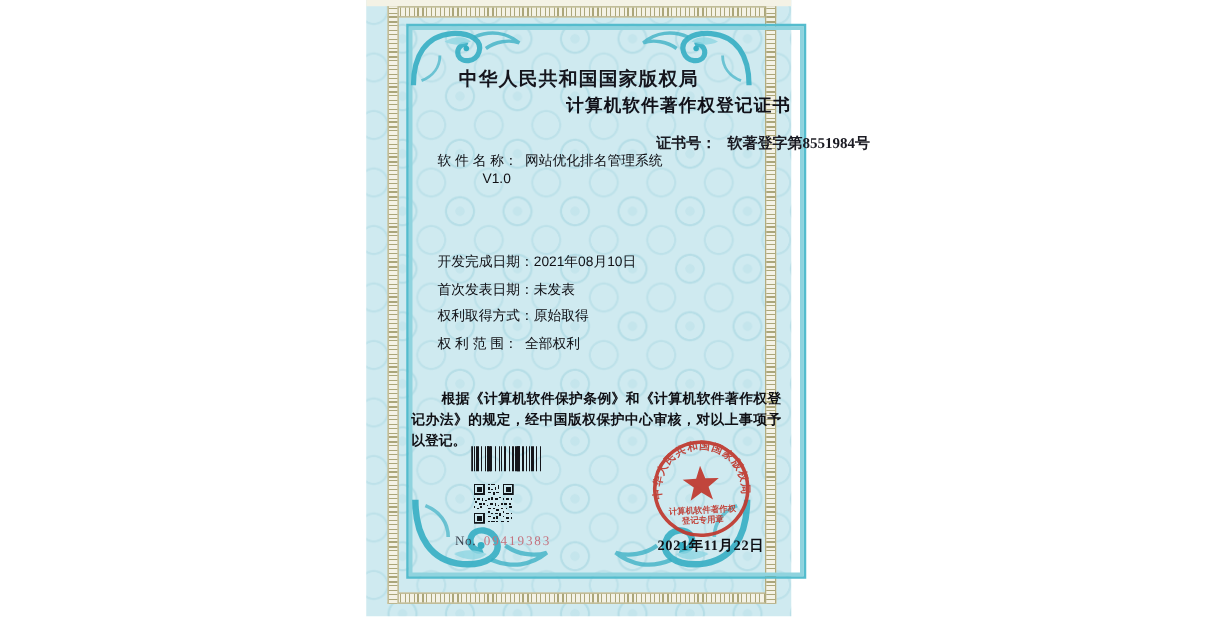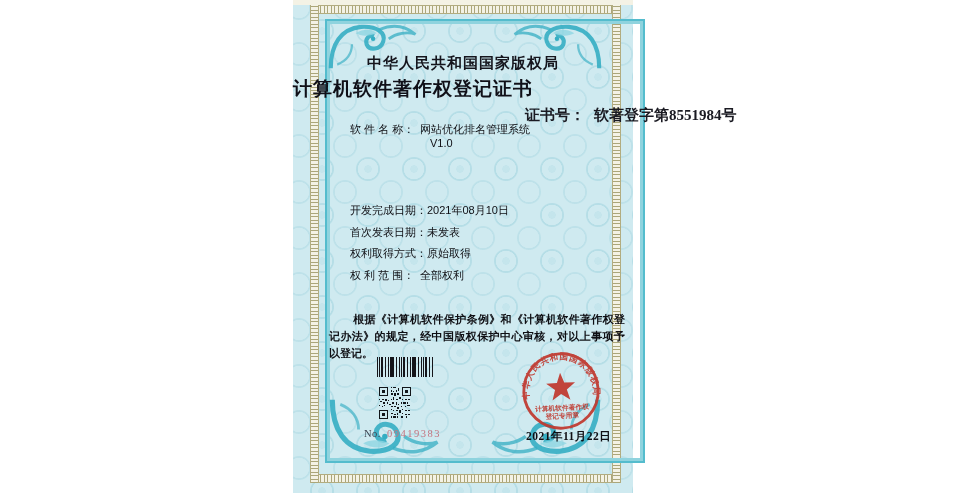--- a/index.html
+++ b/index.html
@@ -28,30 +28,30 @@
   .m.left{left:17px}
   .m.right{right:12px}
   .frame{
     position:absolute;left:32px;top:19px;width:316px;height:440px;
     border:2px solid #54bccd;
     box-shadow:inset 0 0 0 2px rgba(207,234,240,0), inset 0 0 0 3px #8fd3de;
   }
   .t1{position:absolute;top:54px;left:0;width:100%;text-align:center;
       font-family:"Liberation Serif",serif;font-weight:bold;font-size:15px;
       letter-spacing:1px;color:#15151d}
-  .t2{position:absolute;top:76px;left:0;width:100%;text-align:left;
-      font-family:"Liberation Serif",serif;font-weight:bold;font-size:19px;
+  .t2{position:absolute;top:76px;left:0;width:100%;text-align:right;
+      font-family:"Liberation Serif",serif;font-weight:bold;font-size:14px;
       letter-spacing:1px;color:#101018}
   .certno{position:absolute;top:106px;left:232px;font-family:"Liberation Serif",serif;
-      font-weight:bold;font-size:15px;color:#1a1a22;white-space:nowrap}
+      font-weight:bold;font-size:12px;color:#1a1a22;white-space:nowrap}
   .certno .val{margin-left:9px}
   .row{position:absolute;left:57px;color:#0f0f14;font-weight:normal;font-size:11px;
       font-family:"Liberation Sans",sans-serif;white-space:nowrap;line-height:14px}
   .row .lb{display:inline-block;min-width:70px}
-  .row .v2{display:block;margin-left:80px}
+  .row .v2{display:block;margin-left:36px}
   .r0{top:122px}.r1{top:157px}.r2{top:203px}.r3{top:225px}.r4{top:246px}.r5{top:268px}.r6{top:289px}
   .stmt{position:absolute;left:36px;top:311px;width:296px;text-indent:2.2em;
       font-family:"Liberation Serif",serif;font-weight:bold;font-size:11px;
       line-height:17px;color:#0f0f14;text-align:justify}
   .barcode{position:absolute;left:84px;top:357px;width:56px;height:20px;
       background-image:
         repeating-linear-gradient(90deg,#15151a 0 1px,rgba(0,0,0,0) 1px 2px,#15151a 2px 3px,rgba(0,0,0,0) 3px 4px,#15151a 4px 6px,rgba(0,0,0,0) 6px 8px,#15151a 8px 9px,rgba(0,0,0,0) 9px 11px),
         repeating-linear-gradient(90deg,rgba(0,0,0,0) 0 13px,#15151a 13px 16px,rgba(0,0,0,0) 16px 23px)}
   .qr{position:absolute;left:86px;top:387px;width:32px;height:32px;shape-rendering:crispEdges}
   .serial{position:absolute;left:71px;top:428px;font-family:Liberation Serif, serif;

